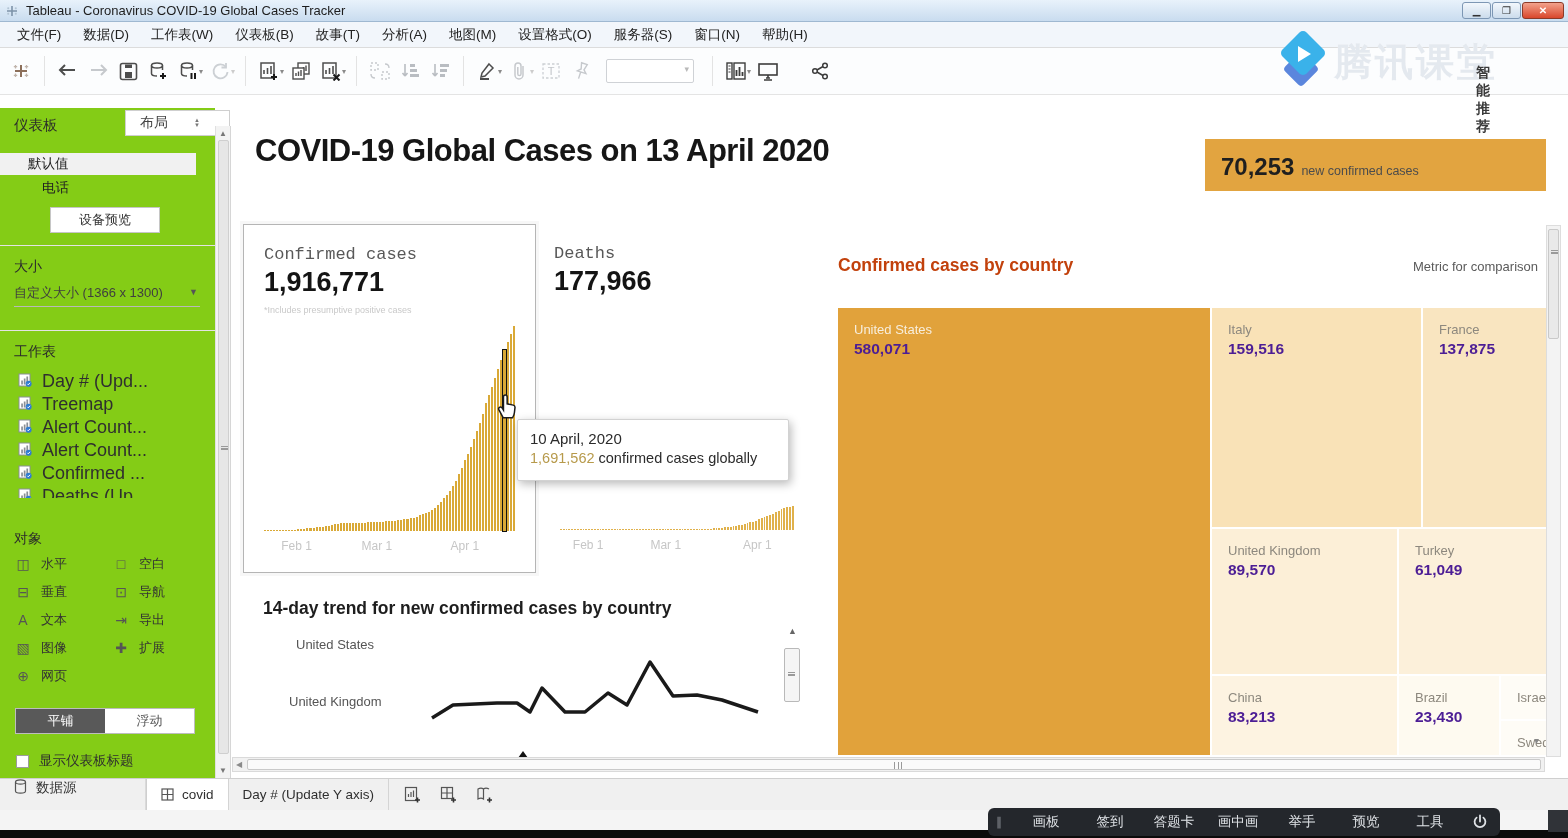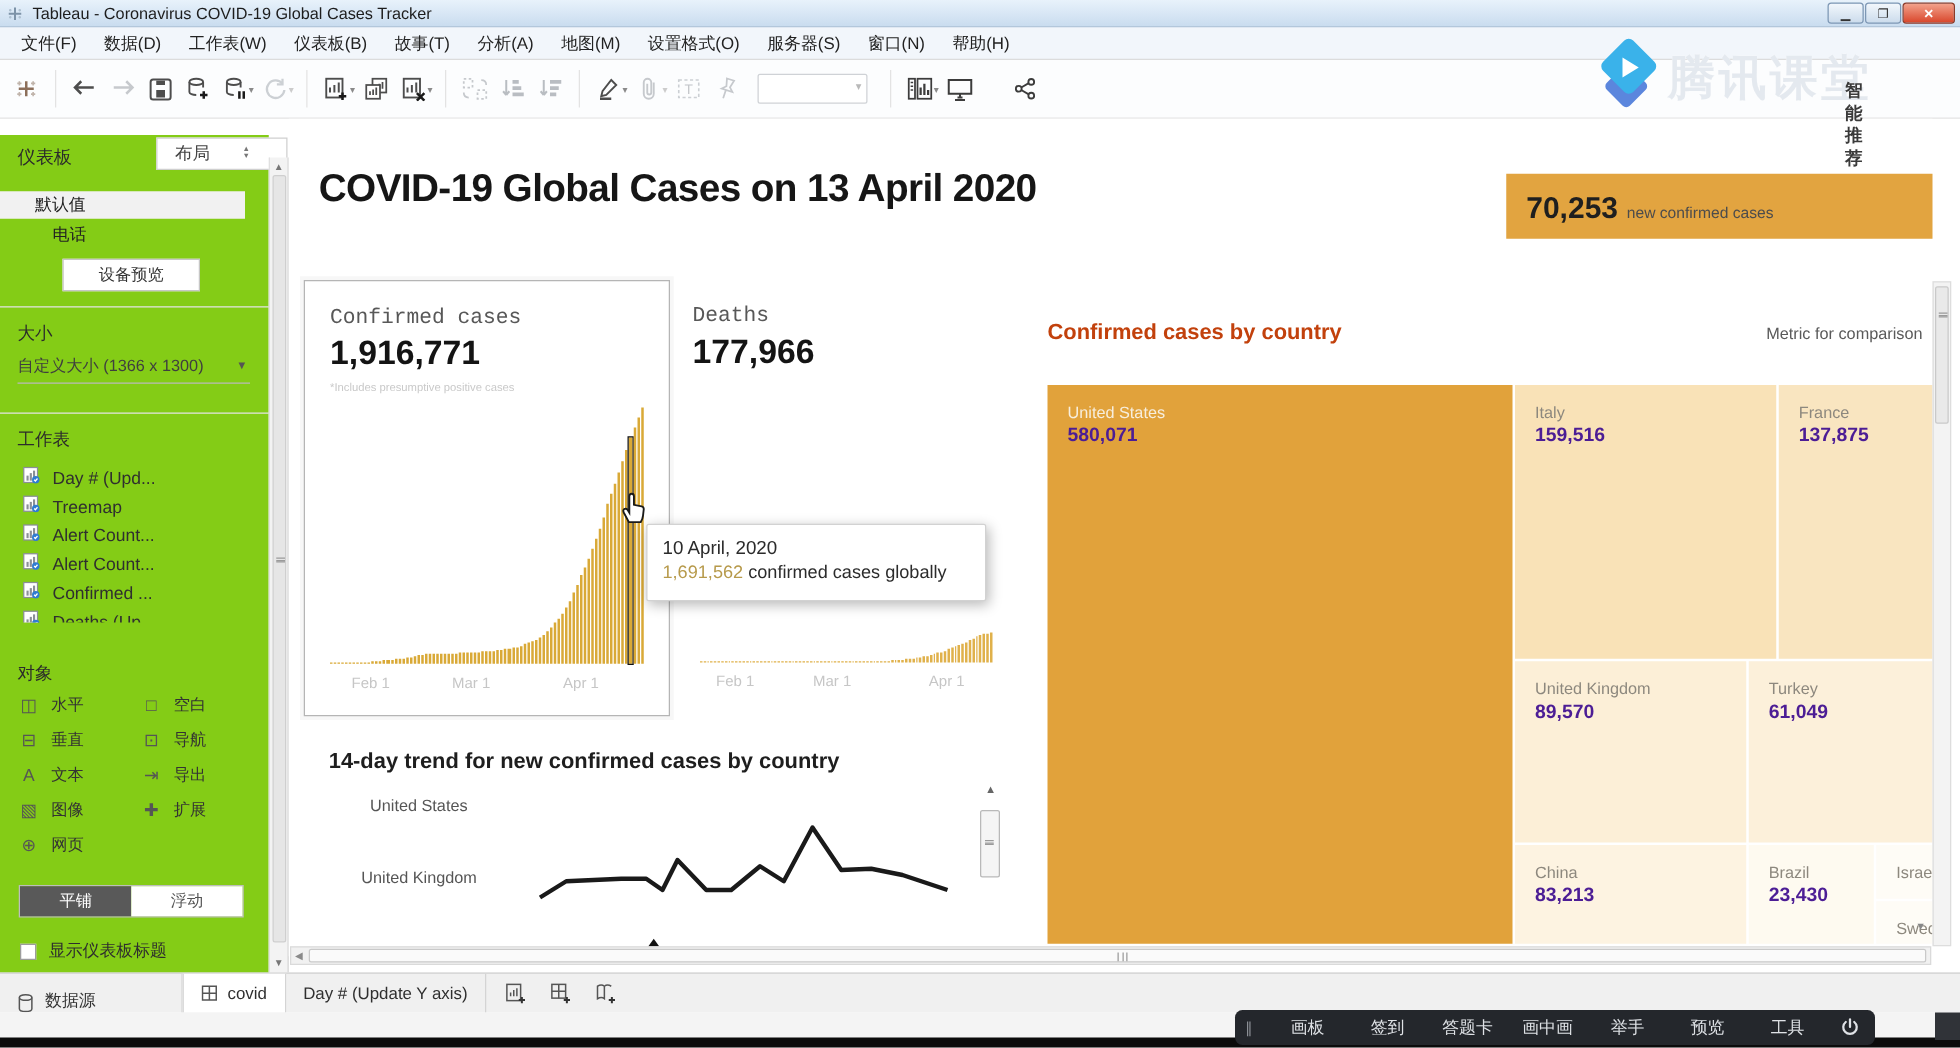--- a/index.html
+++ b/index.html
@@ -54,21 +54,21 @@
     display:flex;align-items:center;padding-left:28px;font-size:13.5px;color:#222;}
   .sb-phone{position:absolute;left:42px;top:71px;font-size:13.5px;color:#222;}
   .sb-devbtn{position:absolute;left:50px;top:99px;width:110px;height:26px;border:1px solid #c6c6c6;
     background:#fff;display:flex;align-items:center;justify-content:center;font-size:13px;color:#333;}
   .sb-hr{position:absolute;left:0;width:215px;height:1px;background:#e3e3e3;}
   .sb-h{position:absolute;left:14px;font-size:14px;color:#2b2b2b;}
   .sb-sizeval{position:absolute;left:14px;top:176px;width:186px;font-size:13px;color:#3f3f3f;
     border-bottom:1px solid #b9b9b9;padding-bottom:4px;}
   .sb-sizeval .dd{position:absolute;right:2px;top:3px;font-size:9px;color:#555;}
   .ws-list{position:absolute;left:10px;top:262px;width:200px;height:128px;overflow:hidden;}
-  .ws-row{height:23px;display:flex;align-items:center;gap:10px;padding-left:8px;color:#2f2f2f;font-size:14px;}
+  .ws-row{height:23px;display:flex;align-items:center;gap:10px;padding-left:8px;color:#2f2f2f;font-size:18px;}
   .obj-grid{position:absolute;left:14px;top:445px;width:190px;display:grid;grid-template-columns:98px 92px;row-gap:7px;}
   .obj-item{display:flex;align-items:center;gap:9px;height:21px;color:#333;font-size:13px;}
   .obj-glyph{width:18px;text-align:center;font-size:14px;color:#555;}
   .sb-toggle{position:absolute;left:15px;top:600px;width:180px;height:26px;display:flex;border:1px solid #bdbdbd;}
   .sb-toggle .t1{flex:1;background:#595959;color:#fff;display:flex;align-items:center;justify-content:center;font-size:13px;}
   .sb-toggle .t2{flex:1;background:#fff;color:#555;display:flex;align-items:center;justify-content:center;font-size:13px;}
   .sb-check{position:absolute;left:16px;top:644px;display:flex;align-items:center;gap:10px;font-size:13.5px;color:#2e2e2e;}
   .cbox{width:13px;height:13px;border:1px solid #9c9c9c;background:#fff;}
 
   .sb-scroll{position:absolute;left:215px;top:126px;width:16px;height:652px;background:#f3f3f3;
@@ -132,21 +132,21 @@
   .hthumb{position:absolute;left:14px;top:1px;right:3px;height:11px;background:#fafafa;border:1px solid #c9c9c9;border-radius:2px;}
   .hgrip{position:absolute;left:50%;top:2px;width:8px;height:7px;
     border-left:1px solid #9a9a9a;border-right:1px solid #9a9a9a;}
   .hgrip:after{content:"";position:absolute;left:3px;top:0;height:7px;border-left:1px solid #9a9a9a;}
   .vscroll{position:absolute;left:1315px;top:130px;width:15px;height:532px;background:#f3f3f3;border:1px solid #ddd;}
   .vthumb{position:absolute;left:1px;top:3px;width:11px;height:110px;background:#e9e9e9;border:1px solid #c9c9c9;border-radius:2px;}
 
   
   .tabsbar{position:absolute;left:0;top:778px;width:1568px;height:32px;background:#f0f0f0;
     border-top:1px solid #cfcfcf;display:flex;align-items:stretch;font-size:13.5px;}
-  .ds-tab{width:146px;display:flex;align-items:flex-end;gap:9px;padding-left:14px;color:#333;border-right:1px solid #dadada;}
+  .ds-tab{width:146px;display:flex;align-items:flex-start;gap:9px;padding-left:14px;color:#333;border-right:1px solid #dadada;}
   .sheet-tab{display:flex;align-items:center;gap:8px;padding:0 14px;color:#2f2f2f;border-right:1px solid #d4d4d4;}
   .sheet-tab.active{background:#fff;border-left:1px solid #cfcfcf;}
   .newbtns{display:flex;align-items:center;margin-left:10px;gap:8px;}
   .newbtn{width:28px;height:24px;display:flex;align-items:center;justify-content:center;}
 
   .bottomstrip{position:absolute;left:0;top:810px;width:1568px;height:28px;background:#f4f4f4;}
   .blackstrip{position:absolute;left:0;top:830px;width:1568px;height:8px;background:#0b0b0b;}
   .corner-sq{position:absolute;left:1548px;top:810px;width:20px;height:22px;background:#303338;}
 
   

